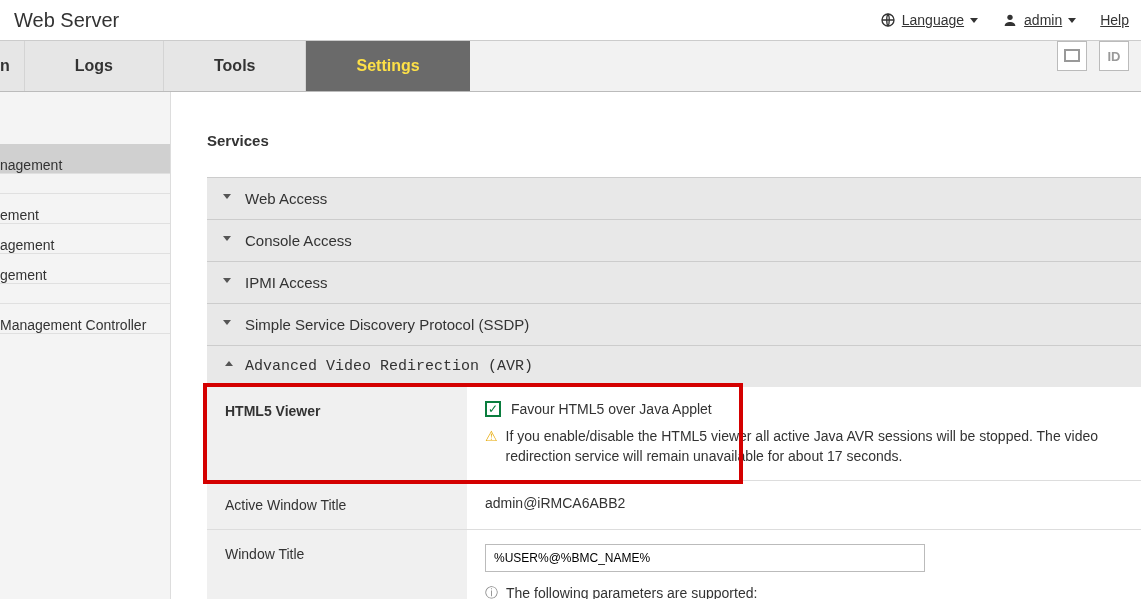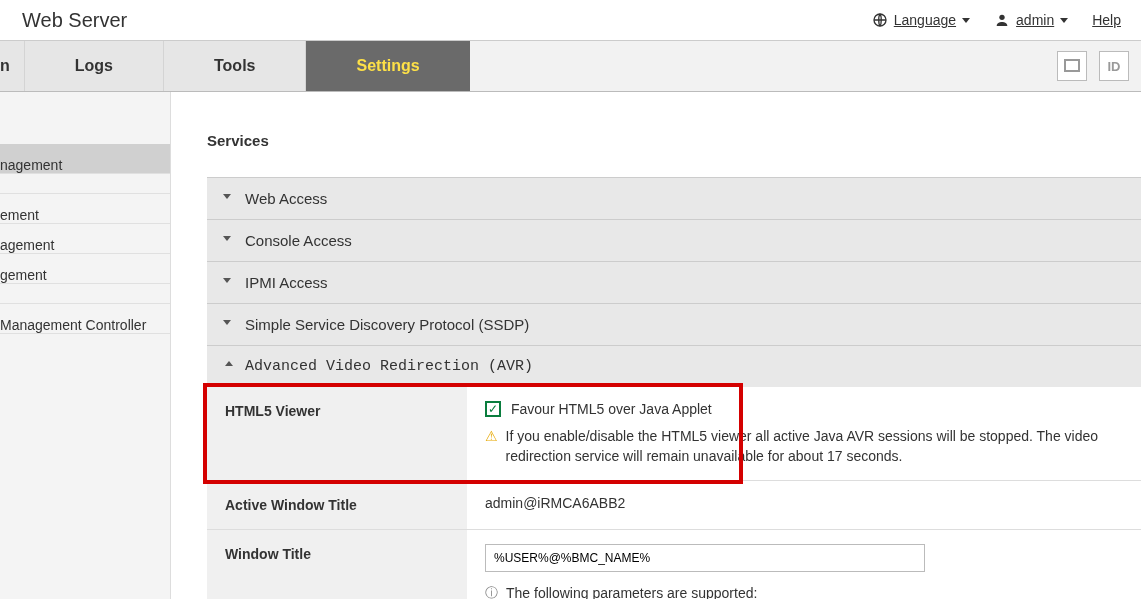--- a/index.html
+++ b/index.html
@@ -1,29 +1,29 @@
 <!DOCTYPE html>
 <html><head>
 <meta charset="utf-8">
 <style>
   * { box-sizing: border-box; margin: 0; padding: 0; }
   body { font-family: Arial, Helvetica, sans-serif; font-size: 14px; color: #333; background: #fff; width: 1141px; height: 599px; overflow: hidden; }
 
   
-  .top-bar { height: 40px; display: flex; align-items: center; padding: 0 16px; background: #fff; }
+  .top-bar { height: 40px; display: flex; align-items: center; padding: 0 8px; background: #fff; }
   .app-title { font-size: 20px; font-weight: normal; color: #333; flex: 1; padding-left: 6px; }
   .top-right { display: flex; align-items: center; gap: 24px; font-size: 14px; color: #333; padding-right: 4px; text-decoration: underline; }
   .top-right-item { display: flex; align-items: center; gap: 6px; cursor: pointer; }
 
   
   .tab-row { height: 52px; background: #e6e6e6; display: flex; align-items: stretch; border-top: 1px solid #ccc; border-bottom: 1px solid #bbb; }
   .tab { padding: 0 50px; display: flex; align-items: center; font-size: 16px; color: #333; cursor: pointer; background: #e6e6e6; border-right: 1px solid #d4d4d4; font-weight: bold; }
   .tab.first { padding-left: 0; padding-right: 14px; }
   .tab.active { background: #6a6a6a; color: #fde047; border-right: none; }
-  .tab-spacer { flex: 1; background: #f2f2f2; display: flex; align-items: center; justify-content: flex-end; padding-right: 12px; gap: 12px; }
+  .tab-spacer { flex: 1; background: #f2f2f2; display: flex; align-items: flex-start; justify-content: flex-end; padding-right: 12px; gap: 12px; }
   .tool-icon { width: 30px; height: 30px; border: 1px solid #bbb; background: #fff; display: flex; align-items: center; justify-content: center; color: #999; font-weight: bold; font-size: 13px; cursor: pointer; }
 
   
   .body-wrap { display: flex; height: calc(599px - 92px); }
   .sidebar { width: 171px; background: #f4f4f4; border-right: 1px solid #ddd; padding-top: 52px; overflow: hidden; }
   .sidebar-item { padding: 13px 10px 0 0; font-size: 14px; color: #333; border-bottom: 1px solid #e0e0e0; cursor: pointer; white-space: nowrap; }
   .sidebar-item.active { background: #d0d0d0; }
   .sidebar-spacer { height: 20px; border-bottom: 1px solid #e0e0e0; }
 
   .main { flex: 1; background: #fff; overflow: hidden; padding: 40px 0 16px 36px; }
@@ -33,21 +33,21 @@
   .accordion { border-top: 1px solid #ccc; margin-right: 0; }
   .acc-item { border-bottom: 1px solid #ccc; }
   .acc-header { background: #e8e8e8; padding: 12px 16px; font-size: 15px; color: #333; cursor: pointer; display: flex; align-items: flex-start; gap: 12px; }
   .acc-header.expanded { background: #e8e8e8; font-family: Liberation Mono, monospace; }
   .chev { width: 10px; display: inline-block; color: #555; font-size: 10px; }
 
   
   .avr-body { padding: 0; }
   .form-row { display: flex; align-items: flex-start; border-bottom: 1px solid #ddd; }
   .form-label { width: 260px; background: #f0f0f0; padding: 16px 18px; font-size: 14px; color: #333; font-weight: bold; align-self: stretch; display: flex; align-items: flex-start; }
-  .form-label.nobold { font-weight: bold; }
+  .form-label.nobold { font-weight: normal; }
   .form-value { flex: 1; padding: 14px 18px; font-size: 14px; color: #333; }
   .form-row.highlighted { position: relative; }
   .highlight-box { position: absolute; top: -4px; left: -4px; right: 398px; bottom: -4px; border: 4px solid #d40000; pointer-events: none; z-index: 5; }
 
   .cb-wrap { display: flex; align-items: center; gap: 10px; }
   .checkbox { width: 16px; height: 16px; border: 2px solid #0a7d3e; display: flex; align-items: center; justify-content: center; color: #0a7d3e; font-size: 12px; cursor: pointer; }
   .warn { display: flex; align-items: flex-start; gap: 8px; margin-top: 10px; font-size: 14px; color: #333; line-height: 1.4; }
   .warn-icon { color: #e6a700; font-size: 14px; flex-shrink: 0; }
   .info-icon { color: #888; font-size: 13px; flex-shrink: 0; }
 

